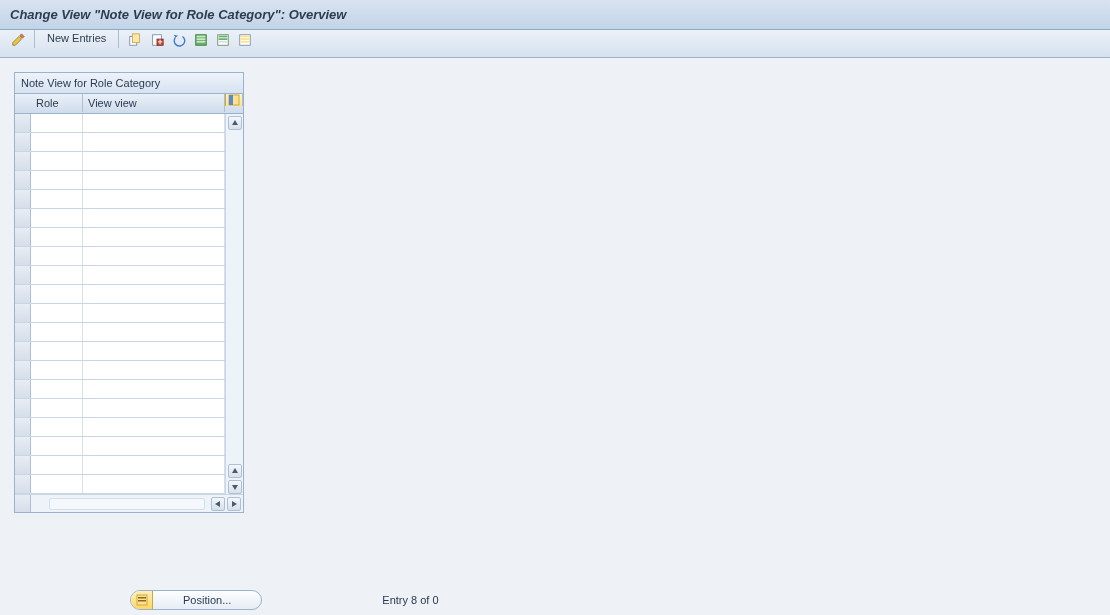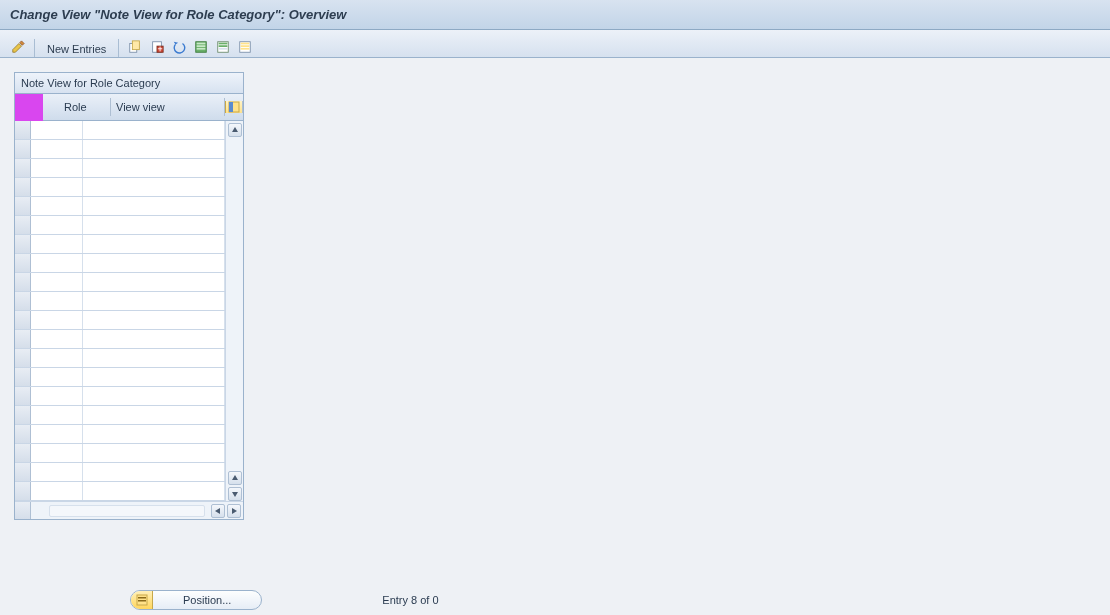--- a/index.html
+++ b/index.html
@@ -15,21 +15,21 @@
       padding-left: 10px;
     }
     .title-bar h1 { font-size: 13px; font-style: italic; font-weight: bold; color: #2d3d50; }
 
     
     .toolbar {
       background: linear-gradient(to bottom, #ecf1f8 0%, #d6e1ef 100%);
       border-bottom: 1px solid #9ab2cc;
       height: 28px;
       display: flex;
-      align-items: flex-end;
+      align-items: flex-start;
       padding-left: 8px;
       gap: 2px;
       position: relative;
     }
     .toolbar .icon-btn {
       width: 20px; height: 20px; display:flex; align-items:center; justify-content:center;
       border-radius:2px; cursor:pointer;
     }
     .toolbar .divider { width:1px; height:18px; background:#a9bdd3; margin:0 4px; }
     .toolbar .text-btn { padding:2px 6px; color:#2d3d50; cursor:pointer; }
@@ -52,23 +52,22 @@
       background: linear-gradient(to bottom, #eef3fa 0%, #d7e2f0 100%);
       border-bottom: 1px solid #9ab2cc;
       padding: 4px 6px;
       color: #2a3b50;
       font-size: 11px;
     }
     .thead {
       display: flex;
       background: linear-gradient(to bottom, #eaf0f8 0%, #cfdcec 100%);
       border-bottom: 1px solid #9ab2cc;
-      height: 27px;
-      align-items: center;
-      margin-left: 28px;
+      height: 20px;
+      align-items: flex-start;
     }
     .th {
       border-right: 1px solid #aebfd3;
       padding: 3px 5px;
       color: #2a3b50;
       font-size: 11px;
       display:flex; align-items:center;
     }
     .th.selector { width: 16px; padding:0; background: linear-gradient(to bottom,#e5ecf6,#c8d6e8); }
     .th.col-role { width: 52px; }

